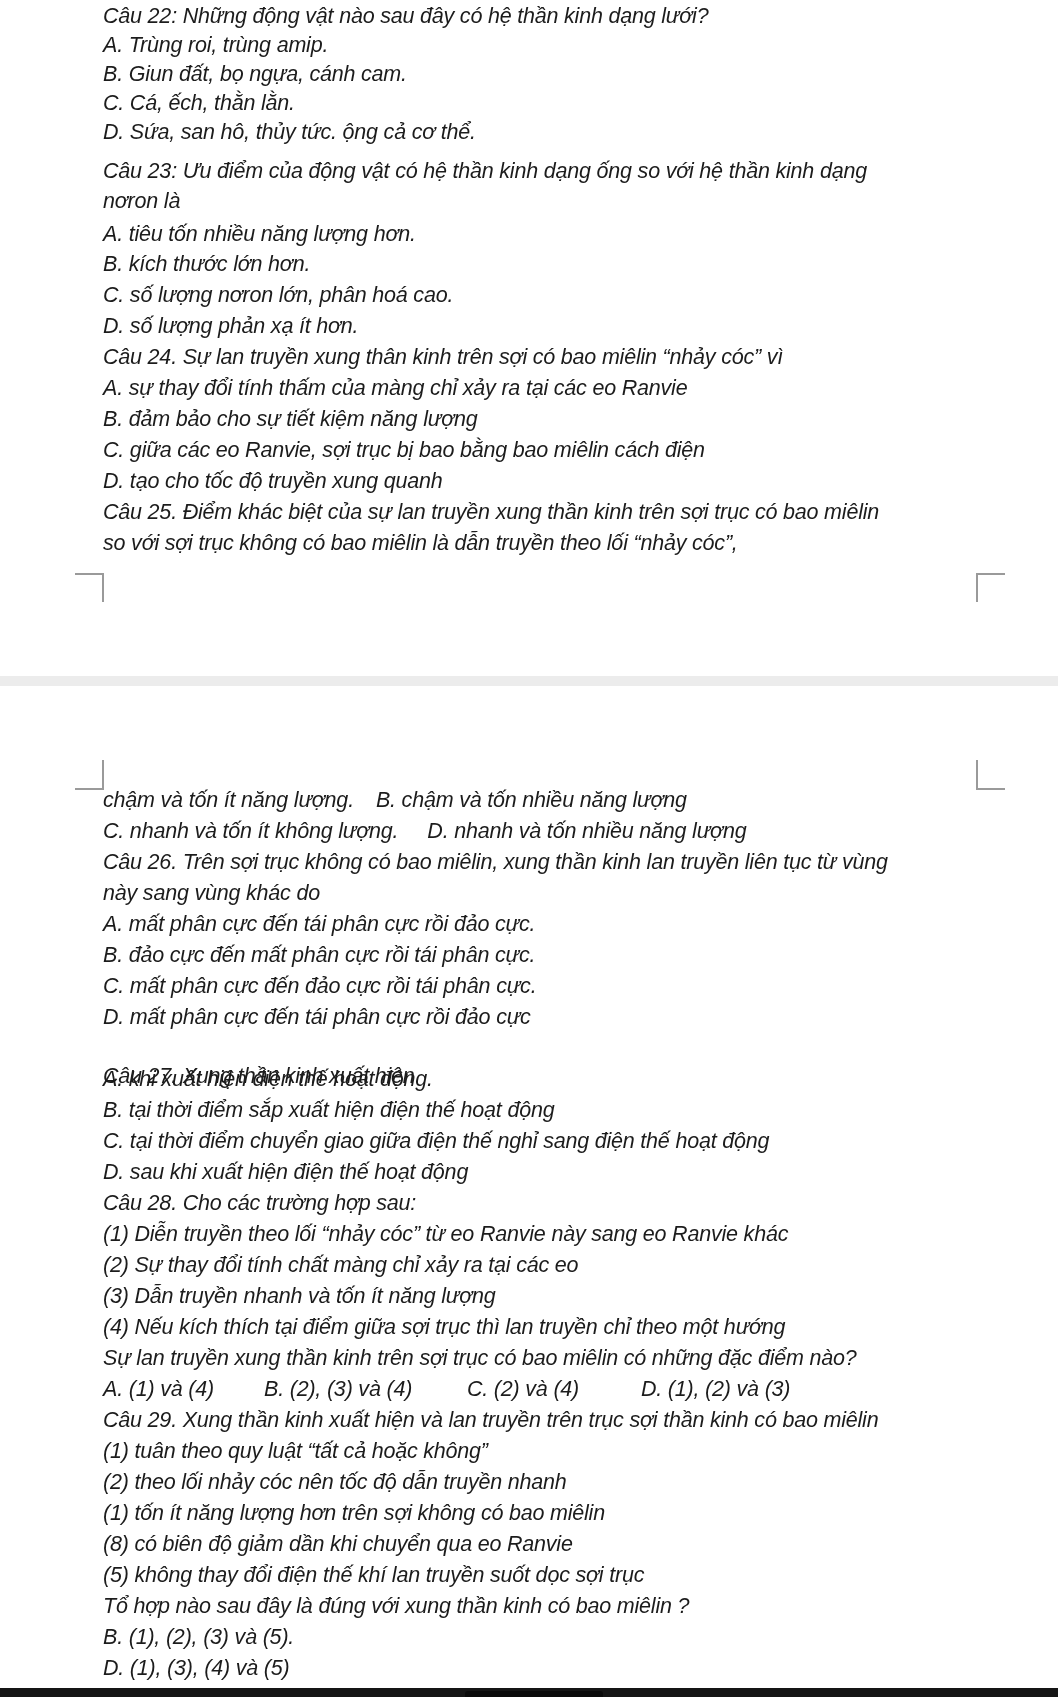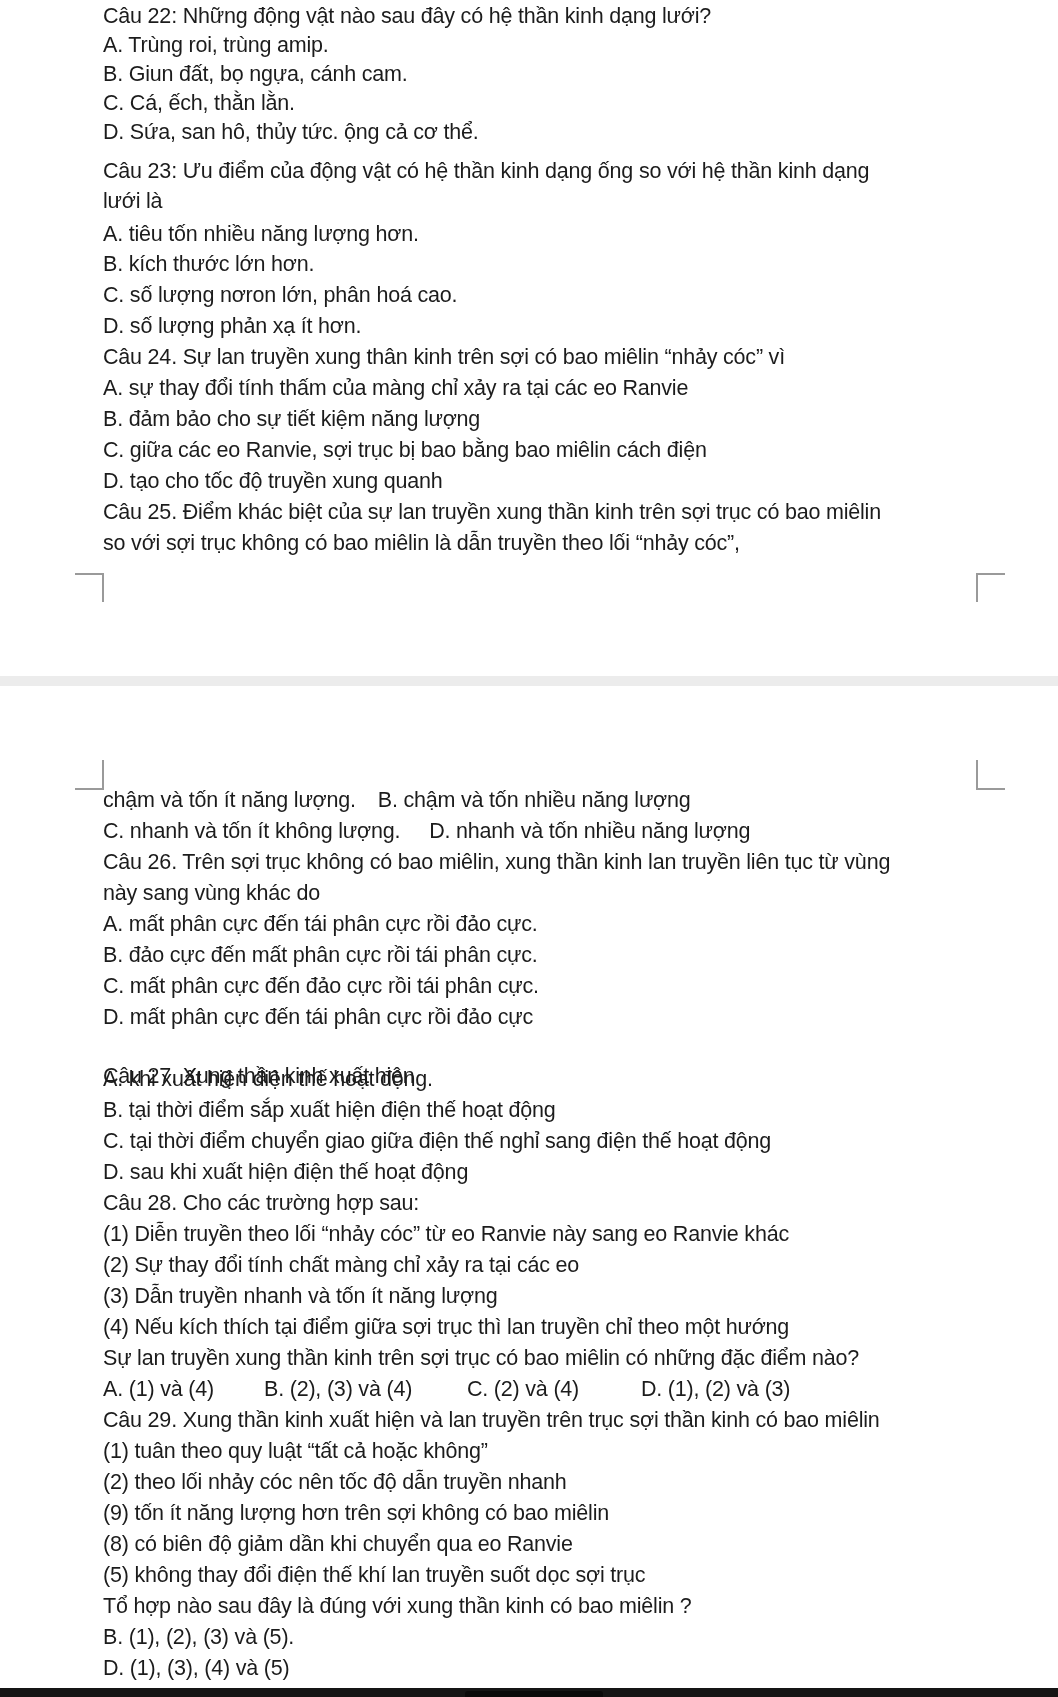--- a/index.html
+++ b/index.html
@@ -8,21 +8,21 @@
     background:#ffffff; color:#1a1a1a;
     font-family:"Liberation Sans", "DejaVu Sans", sans-serif;
   }
   .page { position:absolute; left:0; width:1058px; background:#fff; }
   .page1 { top:0; height:676px; }
   .page2 { top:686px; height:1002px; }
   .sep { position:absolute; left:0; top:676px; width:1058px; height:10px; background:#ececec; }
   .lines { position:absolute; left:103px; right:40px; }
   .line {
     position:absolute; white-space:nowrap;
-    font-size:21.5px; line-height:31px; letter-spacing:-0.2px; color:#1c1c1c;
+    font-size:21.5px; line-height:31px; letter-spacing:-0.2px; color:#1c1c1c;font-style:italic;
   }
   .cols { display:flex;justify-content:space-between; }
   .cols span { display:inline-block; }
   .mark { position:absolute; border-color:#9a9a9a; border-style:solid; border-width:0; }
   .m-tl { left:75px; top:573px; width:27px; height:27px; border-top-width:2px; border-right-width:2px; }
   .m-tr { left:976px; top:573px; width:27px; height:27px; border-top-width:2px; border-left-width:2px; }
   .m-bl { left:75px; top:760px; width:27px; height:28px; border-bottom-width:2px; border-right-width:2px; }
   .m-br { left:976px; top:760px; width:27px; height:28px; border-bottom-width:2px; border-left-width:2px; }
   .bottombar { position:absolute; left:0; top:1688px; width:1058px; height:9px; background:#151515; }
   .handle { position:absolute; left:465px; top:1691px; width:138px; height:6px; background:#0a0a0a; border-radius:3px 3px 0 0; }
@@ -32,21 +32,21 @@
 
 <div class="page page1">
   <div class="lines">
     <div class="line" style="top:1px">Câu 22: Những động vật nào sau đây có hệ thần kinh dạng lưới?</div>
     <div class="line" style="top:30px">A. Trùng roi, trùng amip.</div>
     <div class="line" style="top:59px">B. Giun đất, bọ ngựa, cánh cam.</div>
     <div class="line" style="top:88px">C. Cá, ếch, thằn lằn.</div>
     <div class="line" style="top:117px">D. Sứa, san hô, thủy tức. ộng cả cơ thể.</div>
 
     <div class="line" style="top:156px">Câu 23: Ưu điểm của động vật có hệ thần kinh dạng ống so với hệ thần kinh dạng</div>
-    <div class="line" style="top:186px">lưới là</div>
+    <div class="line" style="top:186px">nơron là</div>
     <div class="line" style="top:219px"> A. tiêu tốn nhiều năng lượng hơn.</div>
     <div class="line" style="top:249px">B. kích thước lớn hơn.</div>
     <div class="line" style="top:280px">C. số lượng nơron lớn, phân hoá cao.</div>
     <div class="line" style="top:311px">D. số lượng phản xạ ít hơn.</div>
 
     <div class="line" style="top:342px">Câu 24. Sự lan truyền xung thân kinh trên sợi có bao miêlin “nhảy cóc” vì</div>
     <div class="line" style="top:373px">A. sự thay đổi tính thấm của màng chỉ xảy ra tại các eo Ranvie</div>
     <div class="line" style="top:404px">B. đảm bảo cho sự tiết kiệm năng lượng</div>
     <div class="line" style="top:435px">C. giữa các eo Ranvie, sợi trục bị bao bằng bao miêlin cách điện</div>
     <div class="line" style="top:466px">D. tạo cho tốc độ truyền xung quanh</div>
@@ -96,21 +96,21 @@
   <div class="line cols" style="top:1374px">
     <span style="width:161px">A. (1) và (4)</span>
     <span style="width:203px">B. (2), (3) và (4)</span>
     <span style="width:174px">C. (2) và (4)</span>
     <span>D. (1), (2) và (3)</span>
   </div>
 
   <div class="line" style="top:1405px">Câu 29. Xung thần kinh xuất hiện và lan truyền trên trục sợi thần kinh có bao miêlin</div>
   <div class="line" style="top:1436px">(1) tuân theo quy luật “tất cả hoặc không”</div>
   <div class="line" style="top:1467px">(2) theo lối nhảy cóc nên tốc độ dẫn truyền nhanh</div>
-  <div class="line" style="top:1498px">(9) tốn ít năng lượng hơn trên sợi không có bao miêlin</div>
+  <div class="line" style="top:1498px">(1) tốn ít năng lượng hơn trên sợi không có bao miêlin</div>
   <div class="line" style="top:1529px">(8) có biên độ giảm dần khi chuyển qua eo Ranvie</div>
   <div class="line" style="top:1560px">(5) không thay đổi điện thế khí lan truyền suốt dọc sợi trục</div>
   <div class="line" style="top:1591px">Tổ hợp nào sau đây là đúng với xung thần kinh có bao miêlin ?</div>
   <div class="line cols" style="top:1622px">
     <span>B. (1), (2), (3) và (5).</span>
   </div>
   <div class="line cols" style="top:1653px">
     <span>D. (1), (3), (4) và (5)</span>
   </div>
 </div>

